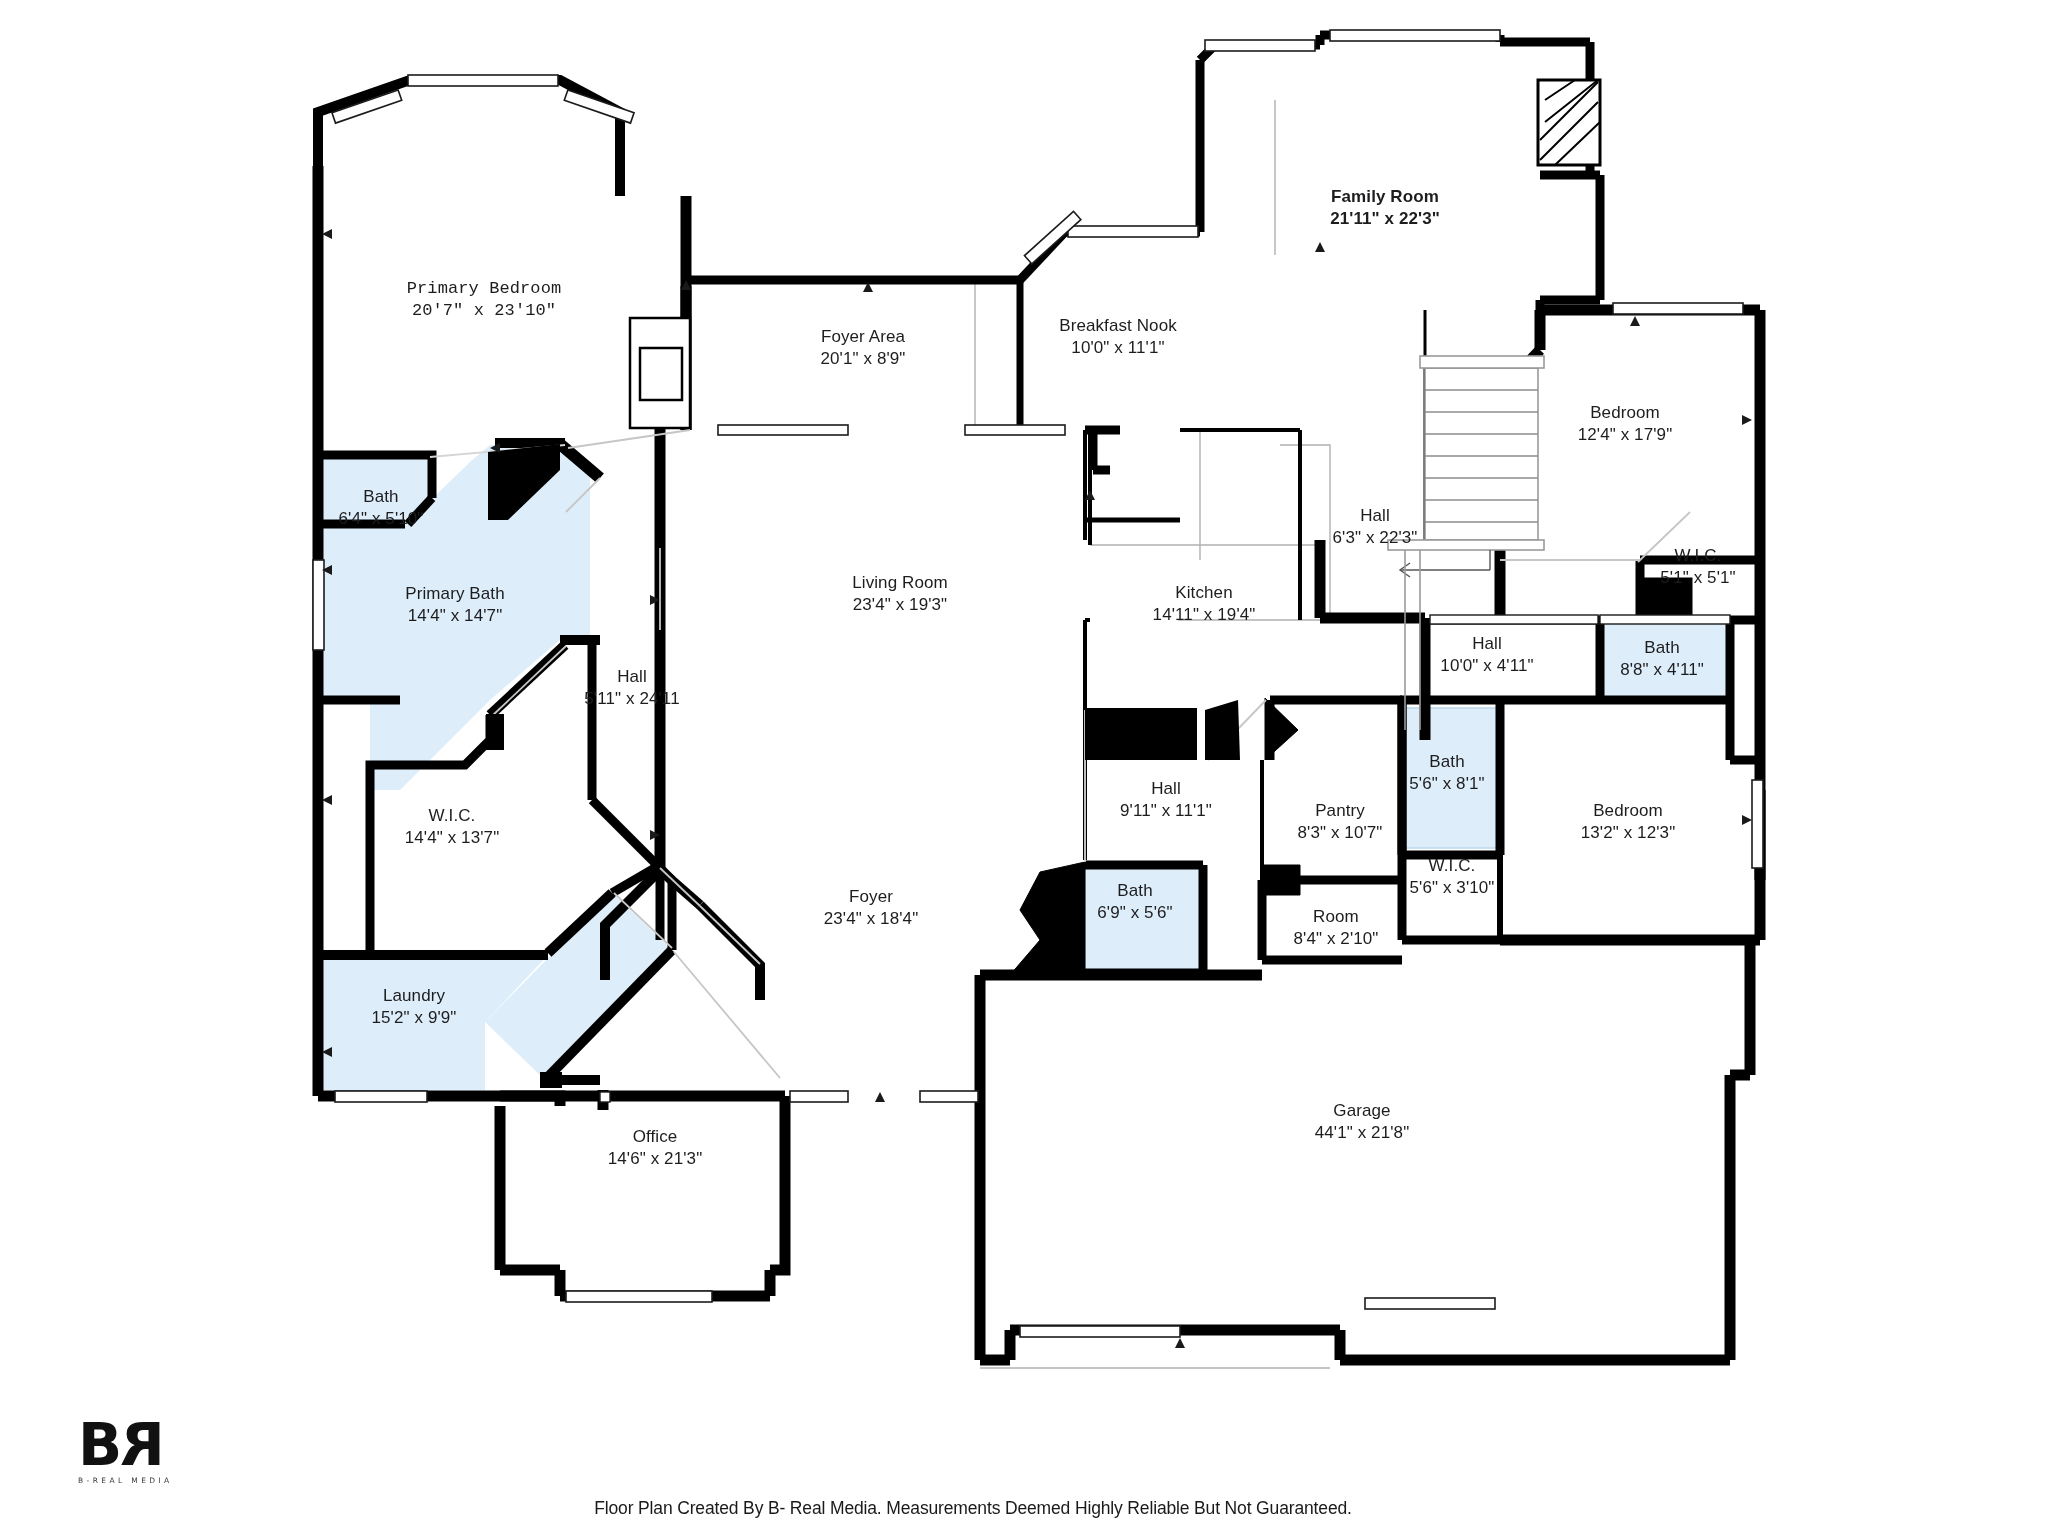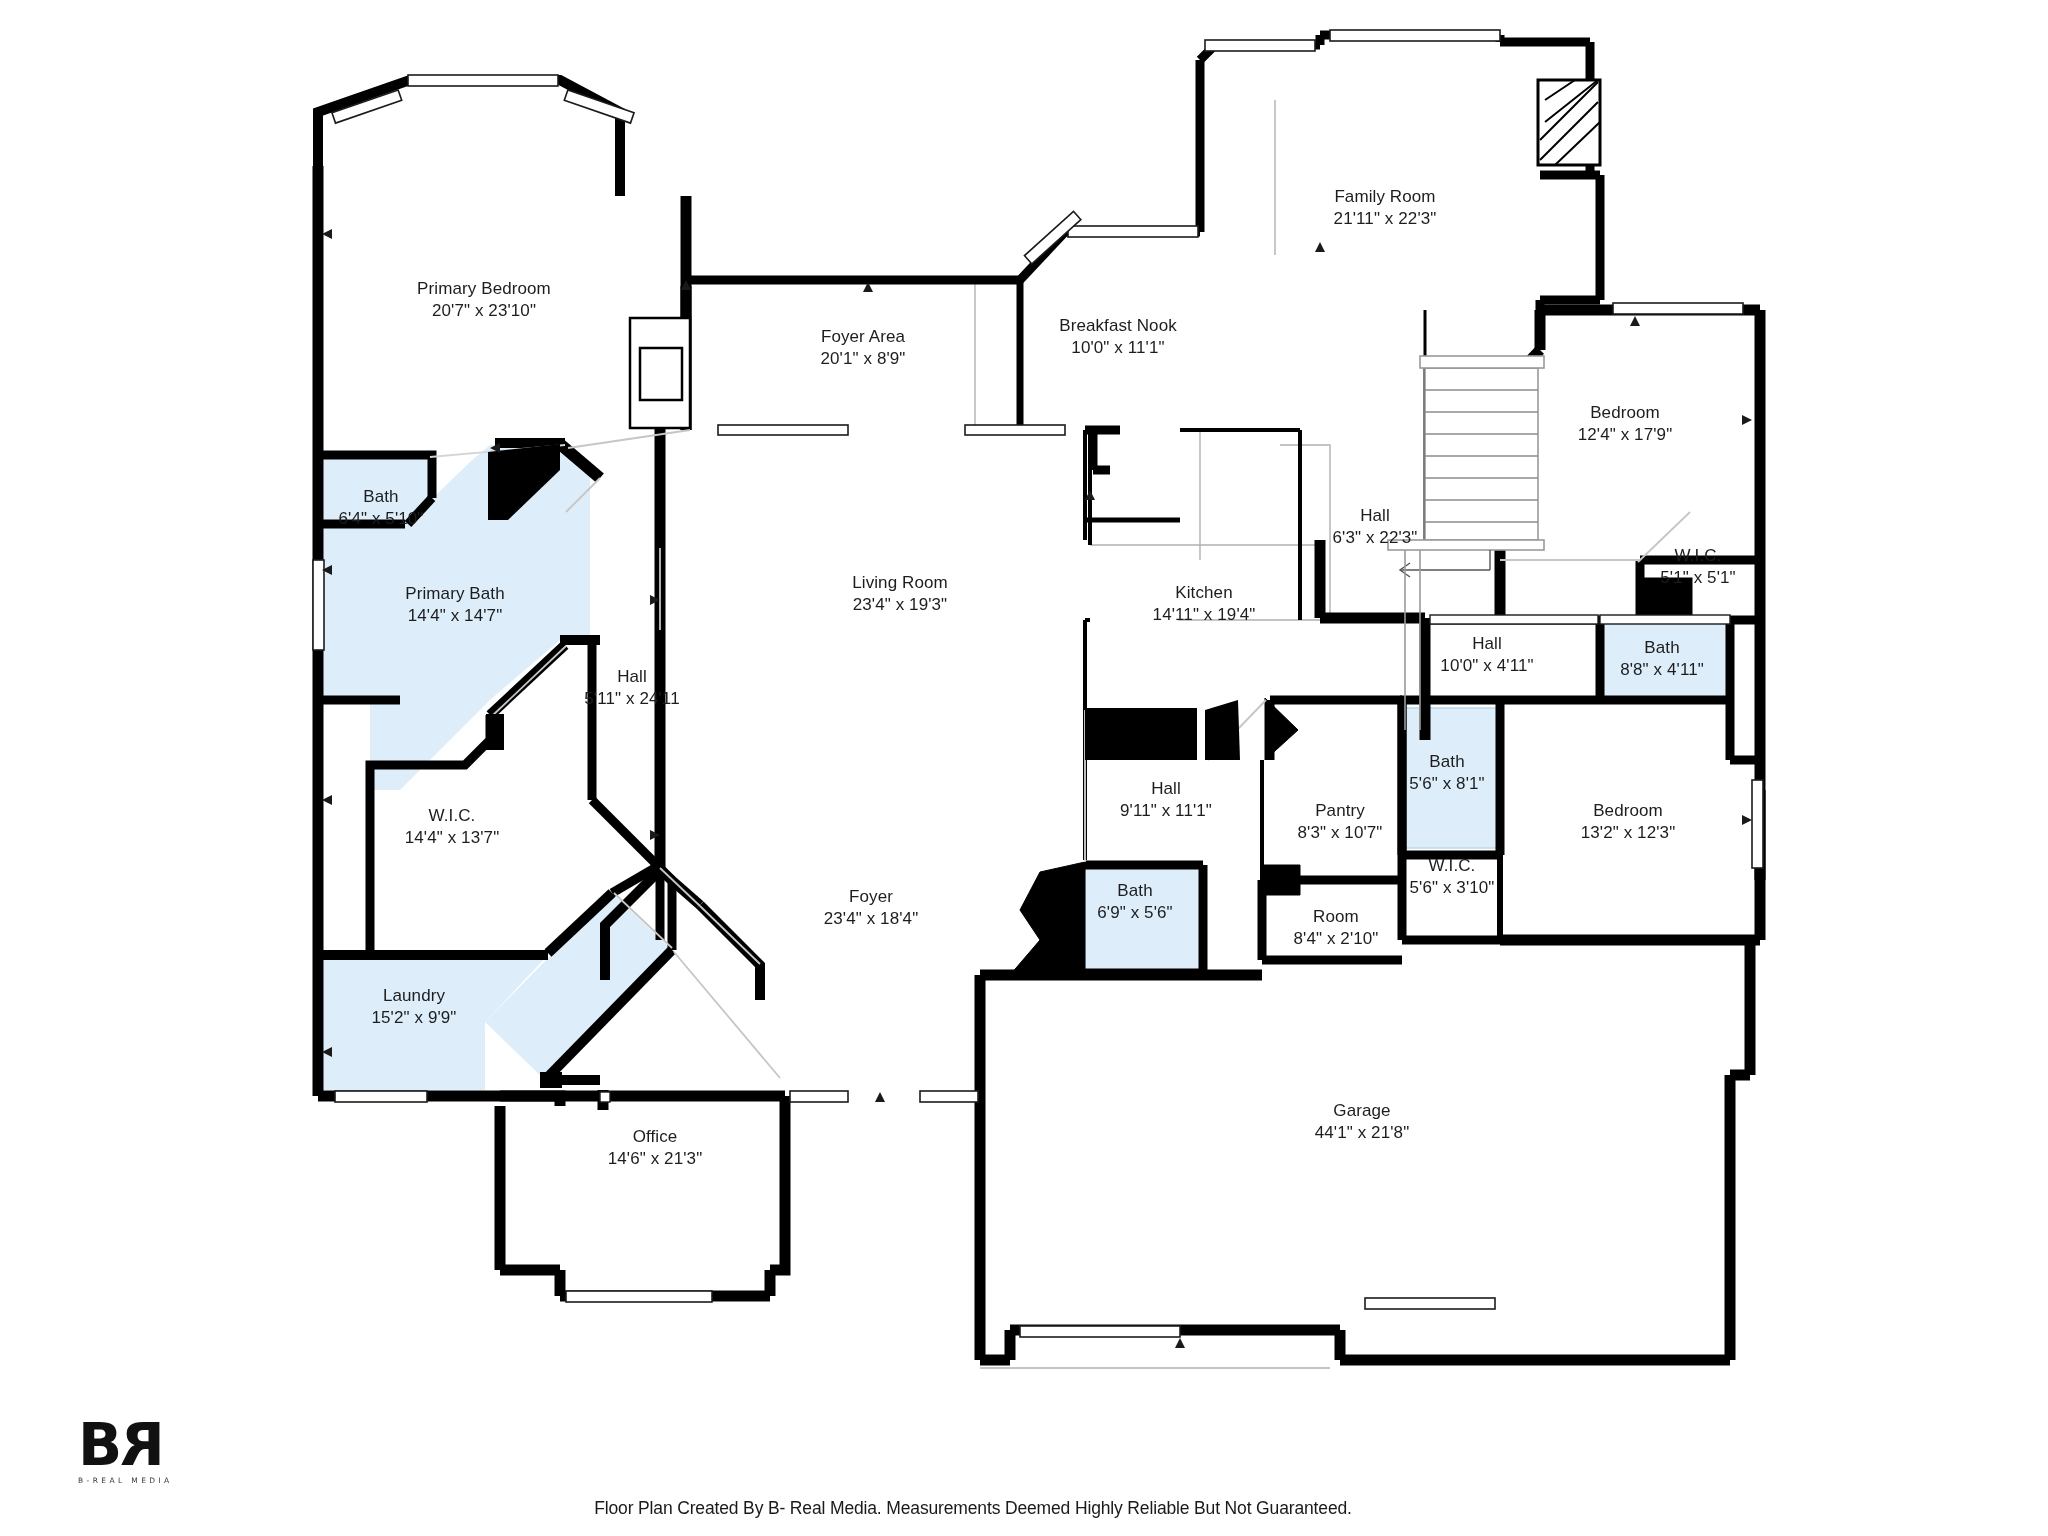--- a/index.html
+++ b/index.html
@@ -397,21 +397,21 @@
       <polygon points="1752,420 1742,415 1742,425"></polygon>
       <polygon points="1752,820 1742,815 1742,825"></polygon>
       <polygon points="880,1092 875,1102 885,1102"></polygon>
       <polygon points="1180,1338 1175,1348 1185,1348"></polygon>
       <polygon points="660,600 650,595 650,605"></polygon>
       <polygon points="660,835 650,830 650,840"></polygon>
     </g>
 
   </svg>
 
-  <div class="room-label" style="left:484px; top:300px;">
+  <div class="room-label" style="left:484px; top:300px;font-family:Liberation Mono, monospace;">
     <span class="nm">Primary Bedroom</span>
     <span class="dim">20'7" x 23'10"</span>
   </div>
   <div class="room-label" style="left:381px; top:508px;">
     <span class="nm">Bath</span>
     <span class="dim">6'4" x 5'10"</span>
   </div>
   <div class="room-label" style="left:455px; top:605px;">
     <span class="nm">Primary Bath</span>
     <span class="dim">14'4" x 14'7"</span>
@@ -441,21 +441,21 @@
     <span class="dim">23'4" x 19'3"</span>
   </div>
   <div class="room-label" style="left:871px; top:908px;">
     <span class="nm">Foyer</span>
     <span class="dim">23'4" x 18'4"</span>
   </div>
   <div class="room-label" style="left:1118px; top:337px;">
     <span class="nm">Breakfast Nook</span>
     <span class="dim">10'0" x 11'1"</span>
   </div>
-  <div class="room-label" style="left:1385px; top:208px;">
+  <div class="room-label" style="left:1385px; top:208px;font-weight:bold;">
     <span class="nm">Family Room</span>
     <span class="dim">21'11" x 22'3"</span>
   </div>
   <div class="room-label" style="left:1204px; top:604px;">
     <span class="nm">Kitchen</span>
     <span class="dim">14'11" x 19'4"</span>
   </div>
   <div class="room-label" style="left:1375px; top:527px;">
     <span class="nm">Hall</span>
     <span class="dim">6'3" x 22'3"</span>

